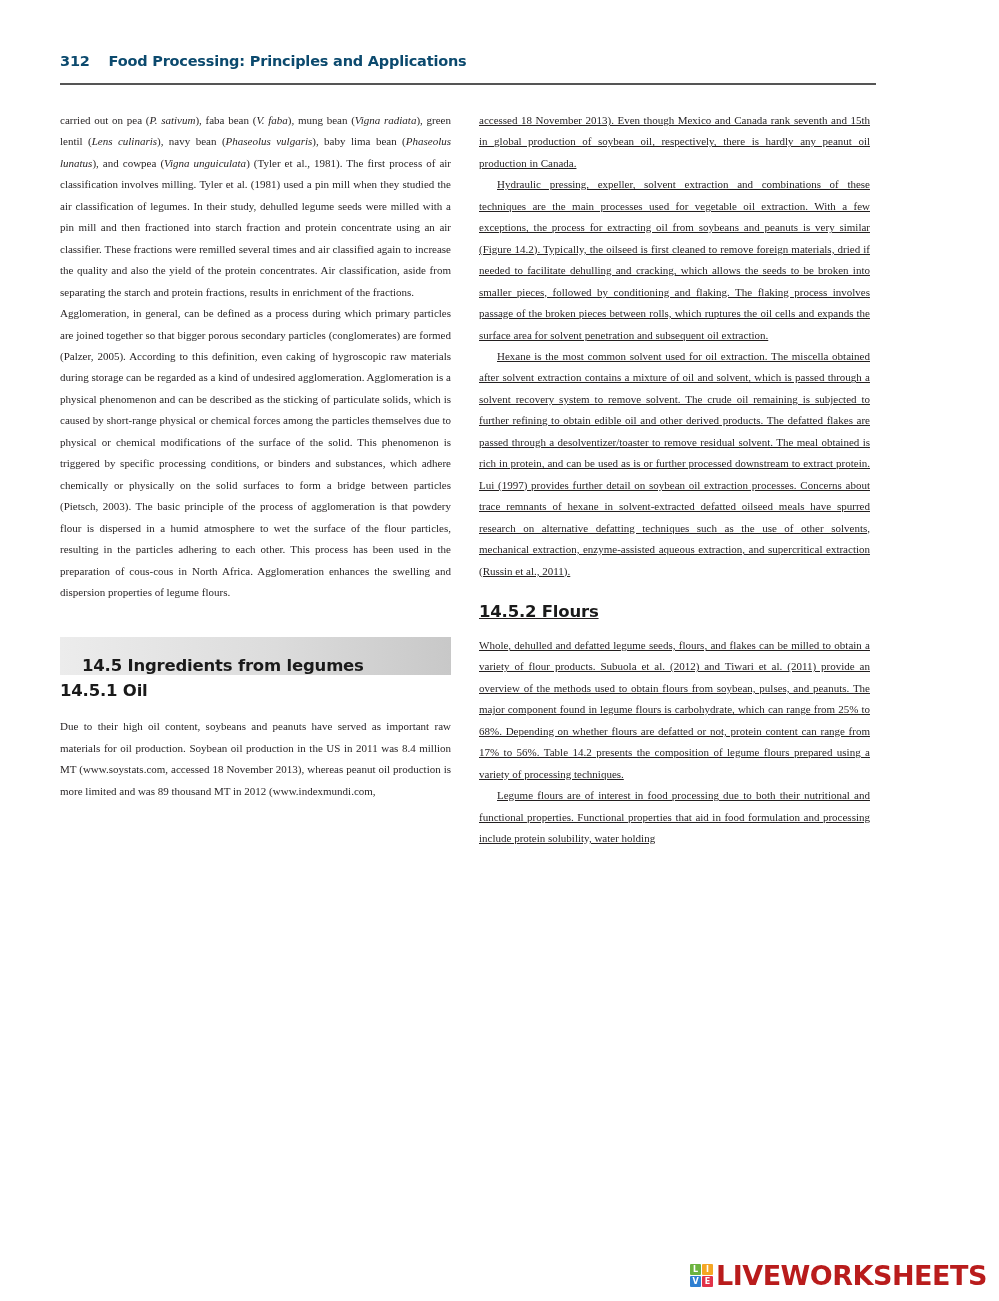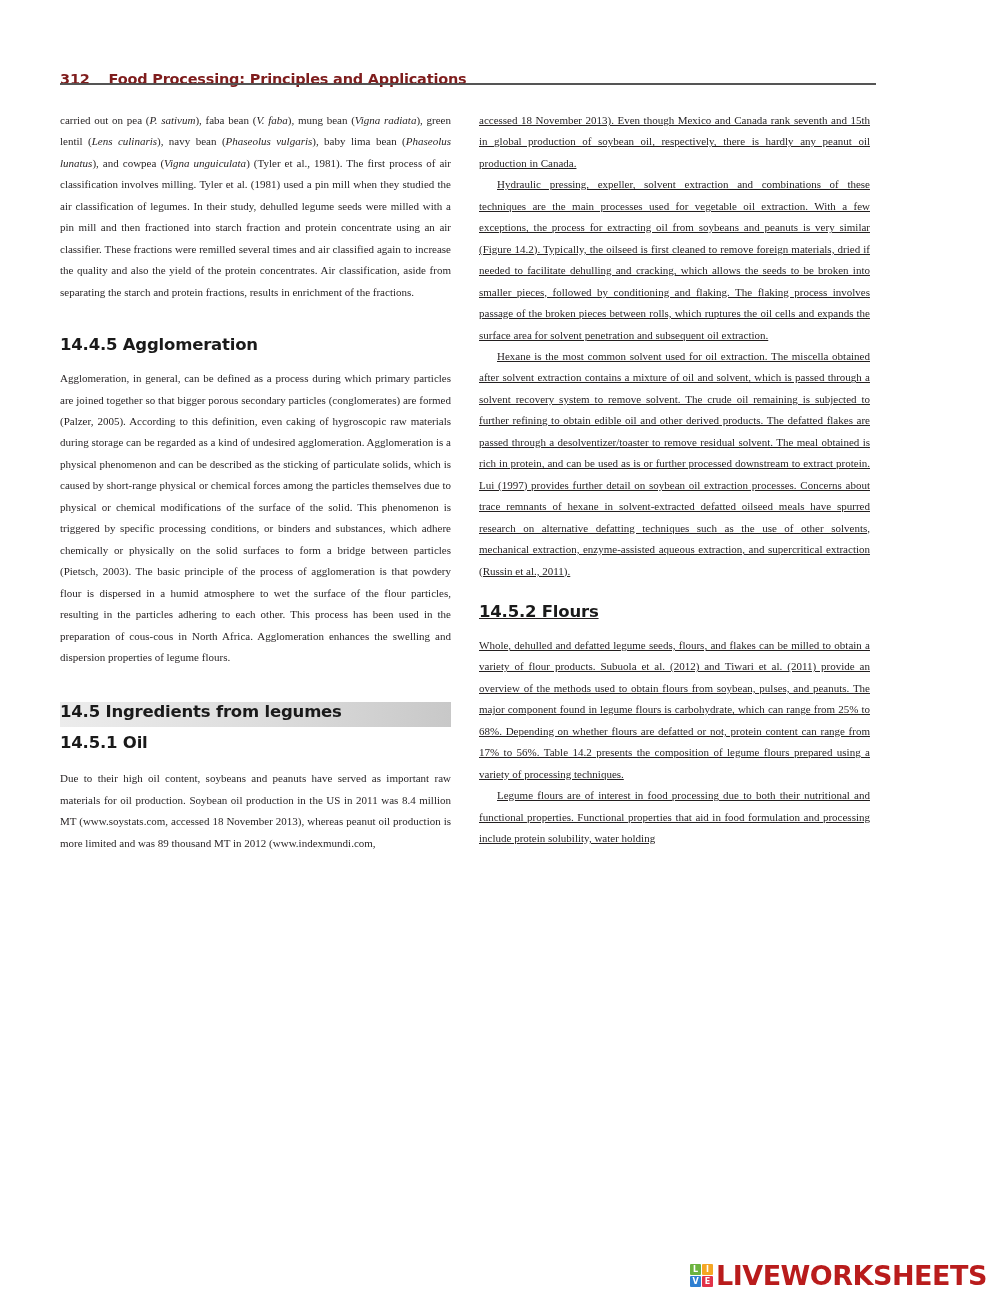--- a/index.html
+++ b/index.html
@@ -1,49 +1,48 @@
 <!DOCTYPE html>
 <html><head>
   <meta charset="utf-8">
   <style>
     html, body { margin: 0; padding: 0; background: #ffffff; }
     body { width: 999px; height: 1301px; position: relative; overflow: hidden; font-family: "Liberation Serif", serif; color: #231f20; }
-    .running-head { position: absolute; left: 60px; top: 71px; width: 816px; font-family: "DejaVu Sans", sans-serif; font-weight: bold; font-size: 14.5px; color: #7f1d1d; letter-spacing: -0.2px; }
+    .running-head { position: absolute; left: 60px; top: 53px; width: 816px; font-family: "DejaVu Sans", sans-serif; font-weight: bold; font-size: 14.5px; color: #0c4a6e; letter-spacing: -0.2px; }
     .running-head .pg { margin-right: 14px; }
     .head-rule { position: absolute; left: 60px; top: 83px; width: 816px; height: 2px; background: #555555; }
     .col { position: absolute; top: 110px; width: 391px; }
     .col-left { left: 60px; }
     .col-right { left: 479px; text-decoration: underline; }
     p { margin: 0; font-size: 11px; line-height: 21.45px; text-align: justify; hyphens: manual; }
     p.indent { text-indent: 18px; }
     i { font-style: italic; }
     h3 { margin: 0; font-family: "DejaVu Sans", sans-serif; font-weight: bold; font-size: 16.5px; color: #1a1a1a; letter-spacing: -0.2px; }
     .h-agg { margin-top: 32px; margin-bottom: 14px; }
-    .section-band { margin-top: 34px; height: 25px; background: linear-gradient(to right, #ececec 0%, #dcdcdc 55%, #c8c8c8 100%); display: flex; align-items: flex-start; padding-left: 0; box-sizing: border-box; }
+    .section-band { margin-top: 34px; height: 38px; background: linear-gradient(to right, #ececec 0%, #dcdcdc 55%, #c8c8c8 100%); display: flex; align-items: flex-end; padding-left: 22px; box-sizing: border-box; }
     .section-band h2 { margin: 0; font-family: "DejaVu Sans", sans-serif; font-weight: bold; font-size: 16.5px; color: #1a1a1a; letter-spacing: -0.2px; }
     .h-oil { margin-top: 6px; margin-bottom: 16px; }
     .h-flours { margin-top: 20px; margin-bottom: 14px; }
     .logo { position: absolute; left: 690px; top: 1262px; display: flex; align-items: center; }
     .logo-grid { display: grid; grid-template-columns: 11px 11px; grid-template-rows: 11px 11px; gap: 1px; margin-right: 3px; }
     .logo-grid span { display: flex; align-items: center; justify-content: center; font-family: "DejaVu Sans", sans-serif; font-weight: bold; font-size: 8px; color: #ffffff; border-radius: 1px; }
     .logo-text { font-family: "DejaVu Sans", sans-serif; font-weight: bold; font-size: 27px; letter-spacing: -0.5px; line-height: 1; }
   </style>
 </head>
 <body>
 
 <div class="running-head">
   <span class="pg">312</span>
   <span>Food Processing: Principles and Applications</span>
 </div>
 <div class="head-rule"></div>
 
 <div class="col col-left">
   <p><span>carried out on pea (</span><i>P. sativum</i><span>), faba bean (</span><i>V. faba</i><span>), mung bean (</span><i>Vigna radiata</i><span>), green lentil (</span><i>Lens culinaris</i><span>), navy bean (</span><i>Phaseolus vulgaris</i><span>), baby lima bean (</span><i>Phaseolus lunatus</i><span>), and cowpea (</span><i>Vigna unguiculata</i><span>) (Tyler et al., 1981). The first process of air classification involves milling. Tyler et al. (1981) used a pin mill when they stud­ied the air classification of legumes. In their study, dehulled legume seeds were milled with a pin mill and then fractioned into starch fraction and protein concen­trate using an air classifier. These fractions were remilled several times and air classified again to increase the quality and also the yield of the protein concentrates. Air classification, aside from separating the starch and protein fractions, results in enrichment of the fractions.</span></p>
 
-  <h3 class="h-agg">14.4.5  Agglomeration</h3>
   <p>Agglomeration, in general, can be defined as a process during which primary particles are joined together so that bigger porous secondary particles (conglomerates) are formed (Palzer, 2005). According to this definition, even caking of hygroscopic raw materials during storage can be regarded as a kind of undesired agglomeration. Agglomeration is a physical phenomenon and can be described as the sticking of particulate solids, which is caused by short-range physical or chemical forces among the particles themselves due to physical or chemical modi­fications of the surface of the solid. This phenomenon is triggered by specific processing conditions, or binders and substances, which adhere chemically or physically on the solid surfaces to form a bridge between particles (Pietsch, 2003). The basic principle of the process of agglomeration is that powdery flour is dispersed in a humid atmosphere to wet the surface of the flour particles, resulting in the particles adhering to each other. This process has been used in the preparation of cous-cous in North Africa. Agglomeration enhances the swelling and dispersion properties of legume flours.</p>
 
   <div class="section-band">
     <h2>14.5  Ingredients from legumes</h2>
   </div>
 
   <h3 class="h-oil">14.5.1  Oil</h3>
   <p>Due to their high oil content, soybeans and peanuts have served as important raw materials for oil production. Soybean oil production in the US in 2011 was 8.4 million MT (www.soystats.com, accessed 18 November 2013), whereas peanut oil production is more limited and was 89 thousand MT in 2012 (www.indexmundi.com,</p>
 </div>
 

